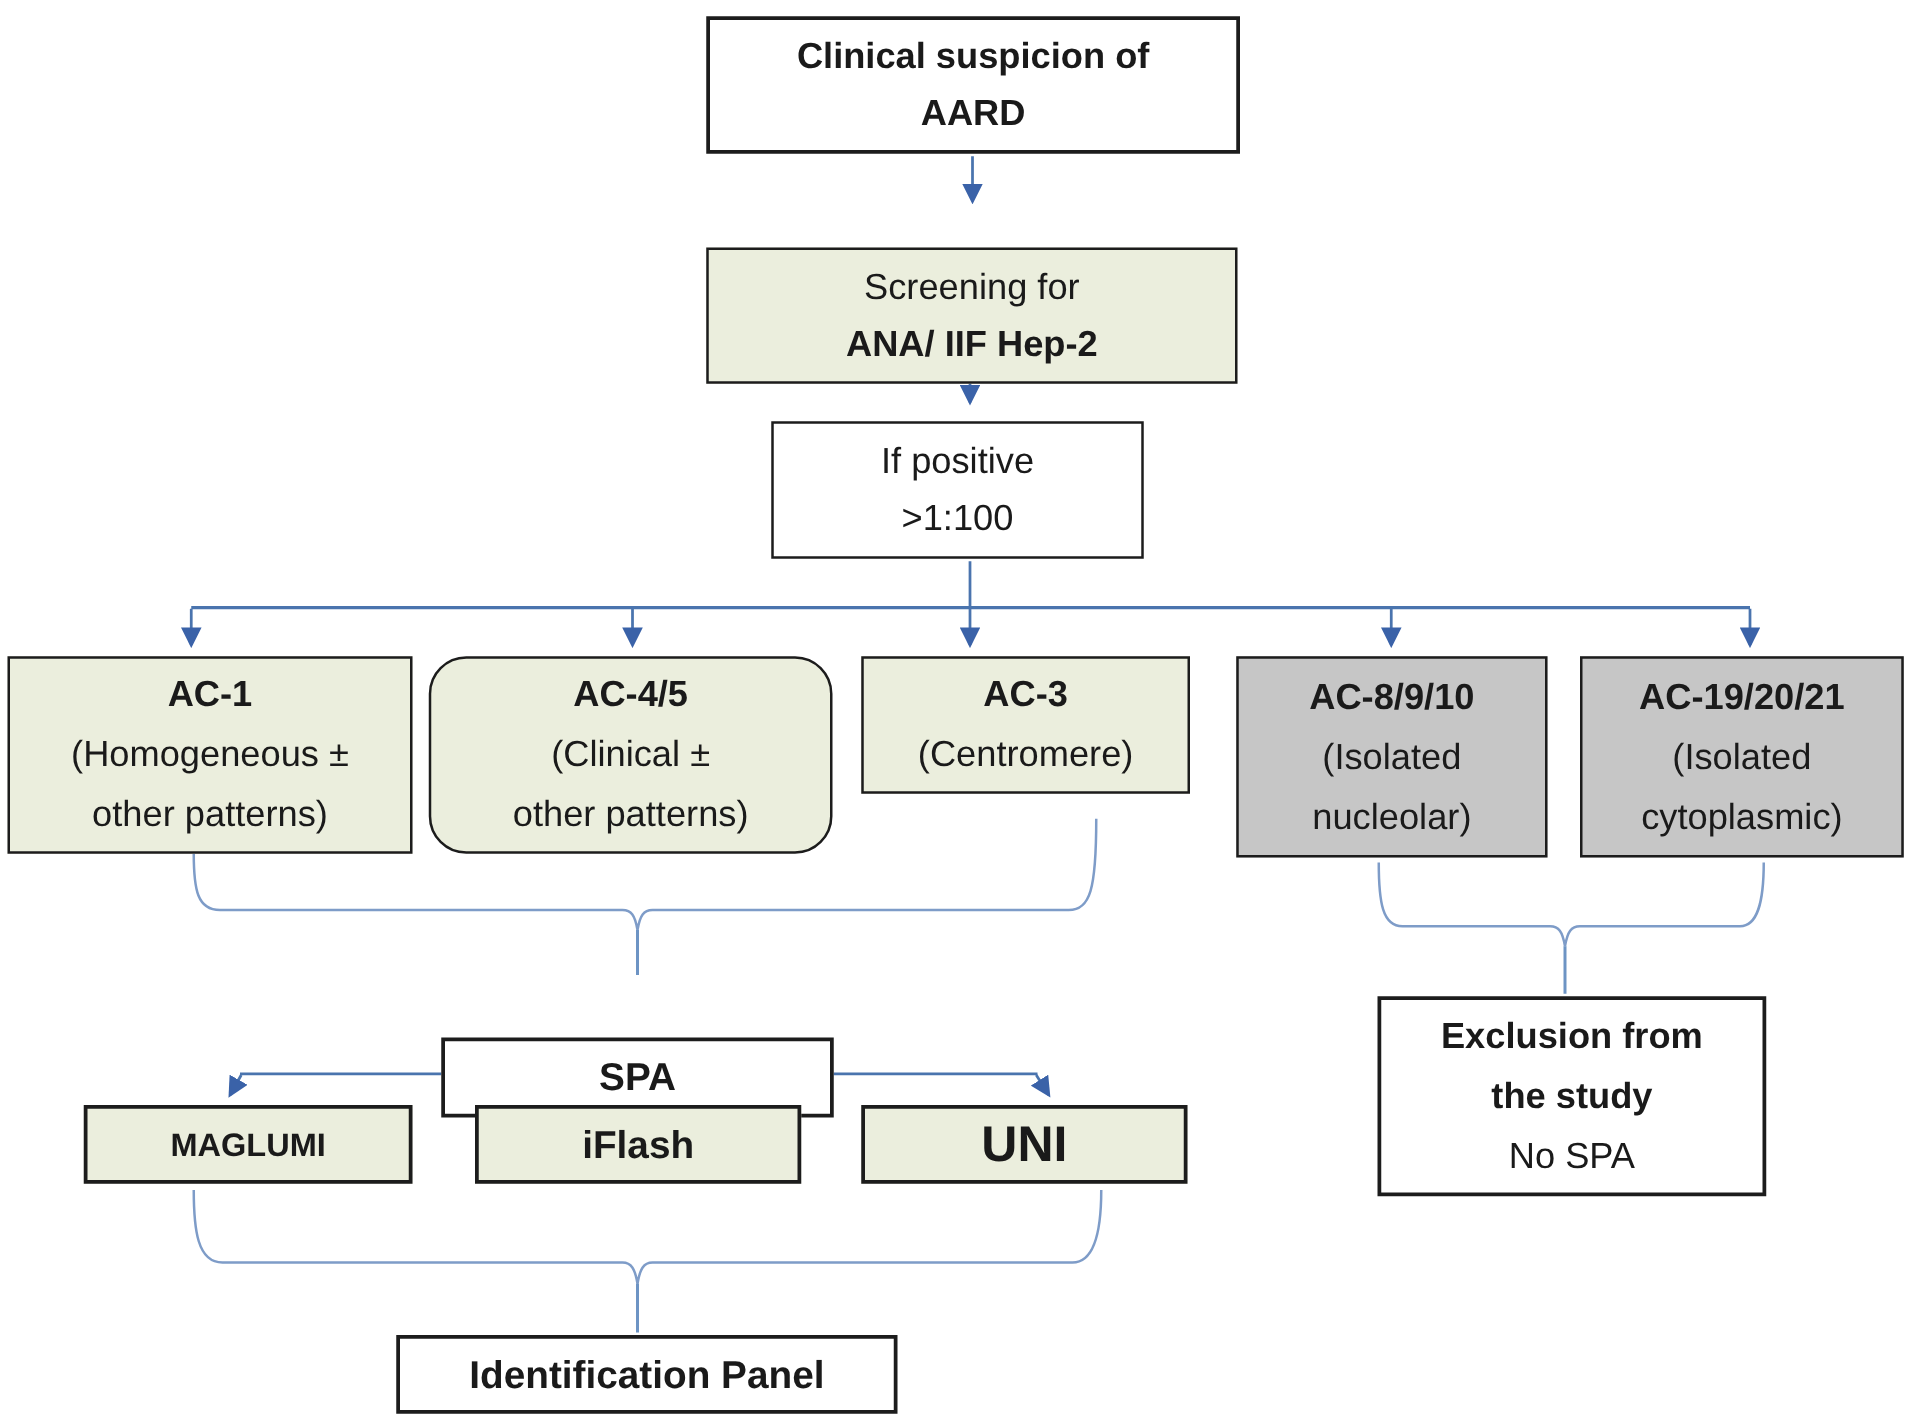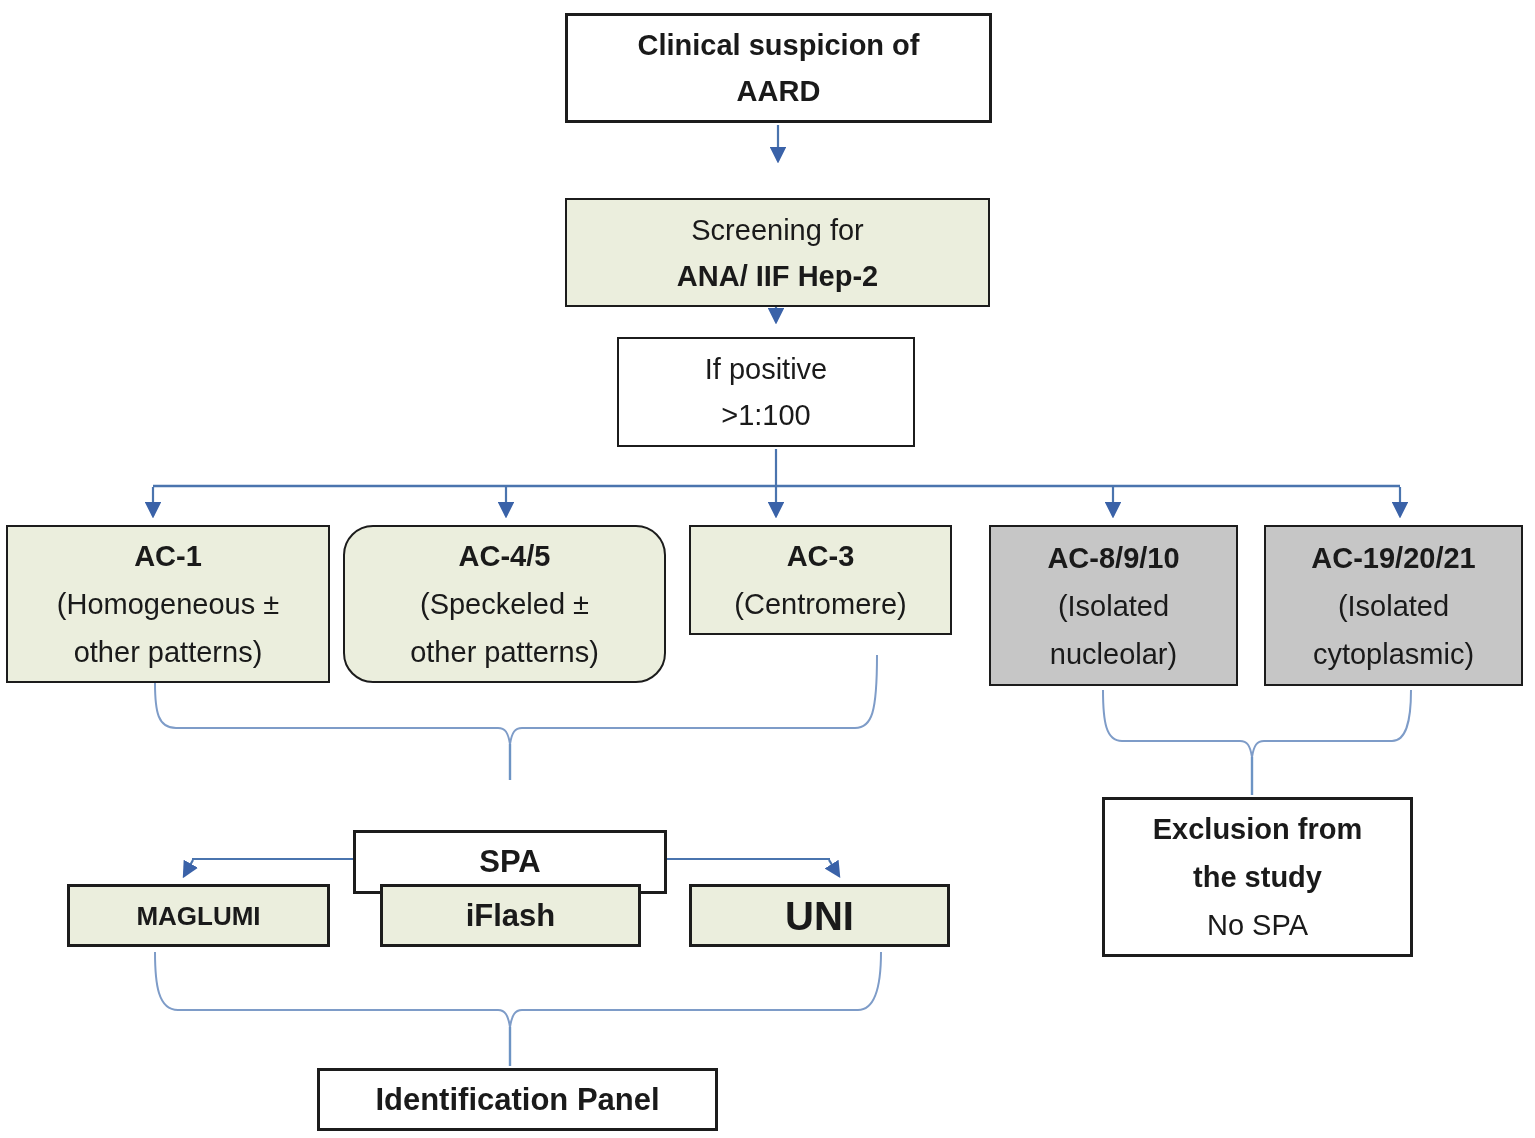--- a/index.html
+++ b/index.html
@@ -135,21 +135,21 @@
   </div>
 
   <div class="node green" id="node-ac1">
     <span class="b">AC-1</span>
     <span class="r">(Homogeneous ±</span>
     <span class="r">other patterns)</span>
   </div>
 
   <div class="node green" id="node-ac45">
     <span class="b">AC-4/5</span>
-    <span class="r">(Speckeled ±</span>
+    <span class="r">(Clinical ±</span>
     <span class="r">other patterns)</span>
   </div>
 
   <div class="node green" id="node-ac3">
     <span class="b">AC-3</span>
     <span class="r">(Centromere)</span>
   </div>
 
   <div class="node gray" id="node-ac8910">
     <span class="b">AC-8/9/10</span>

